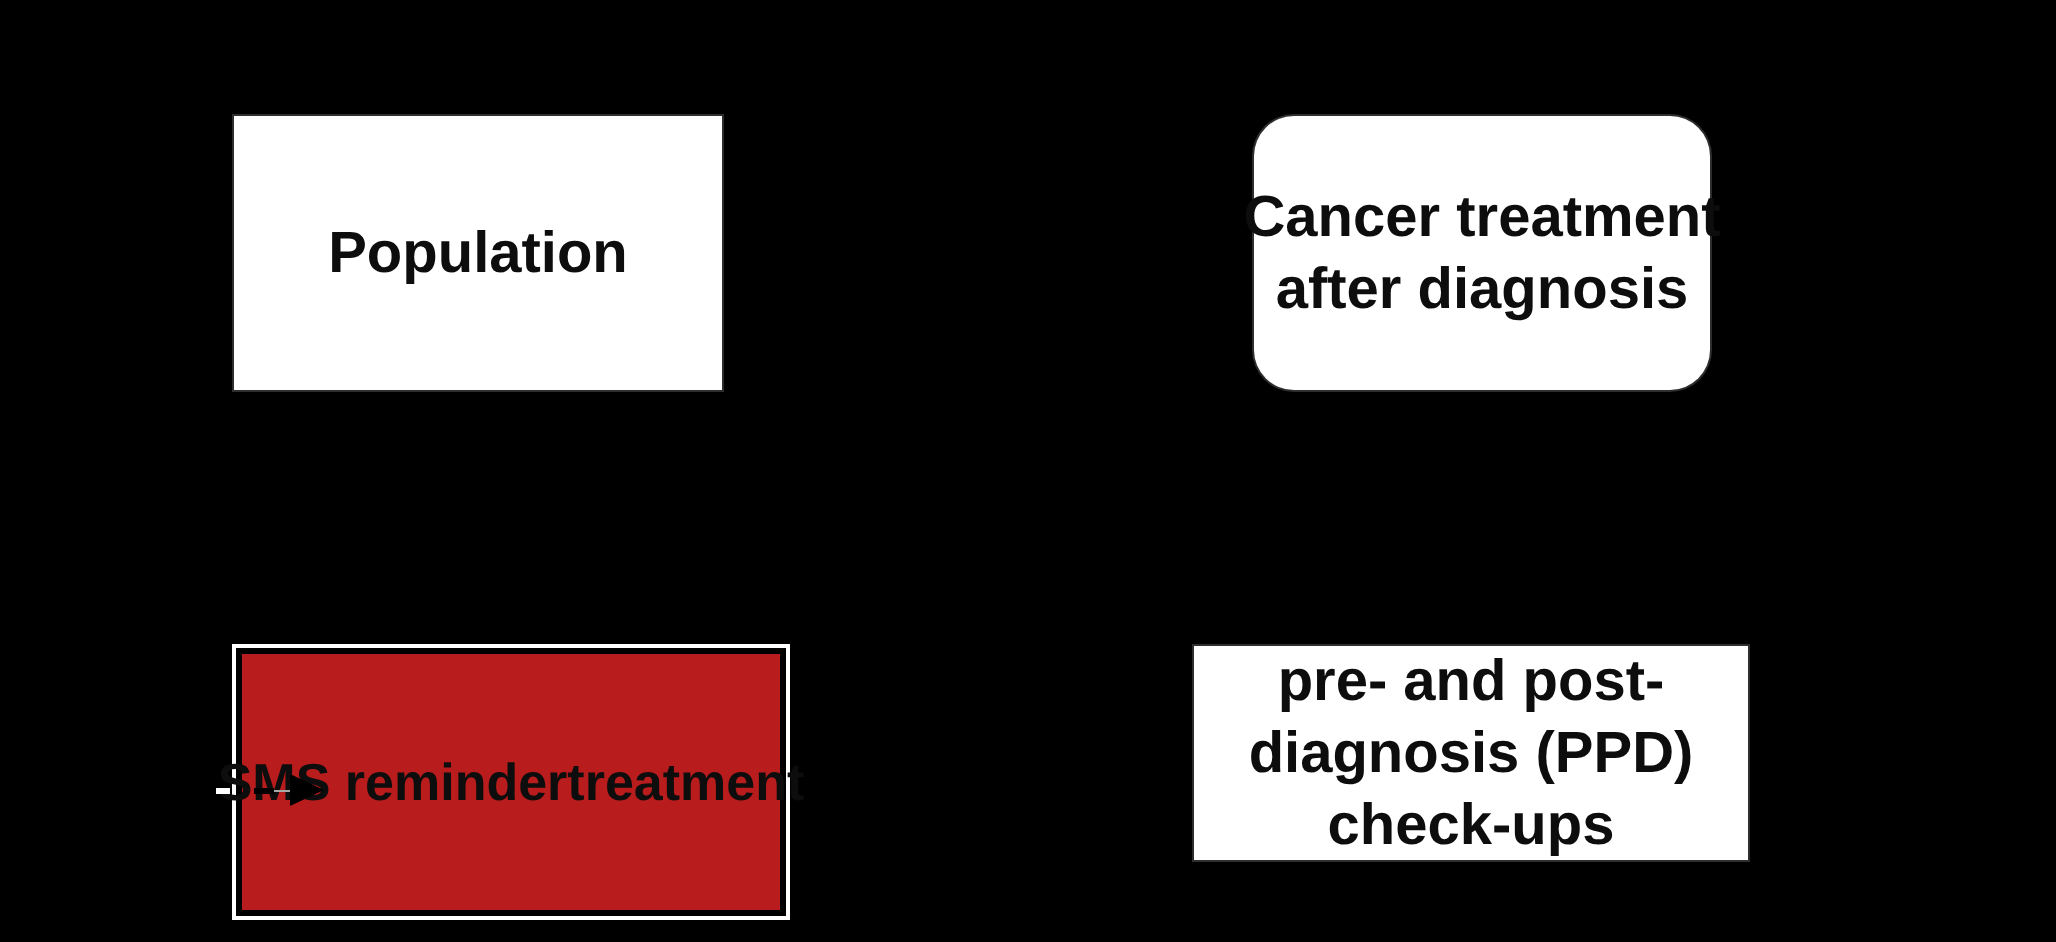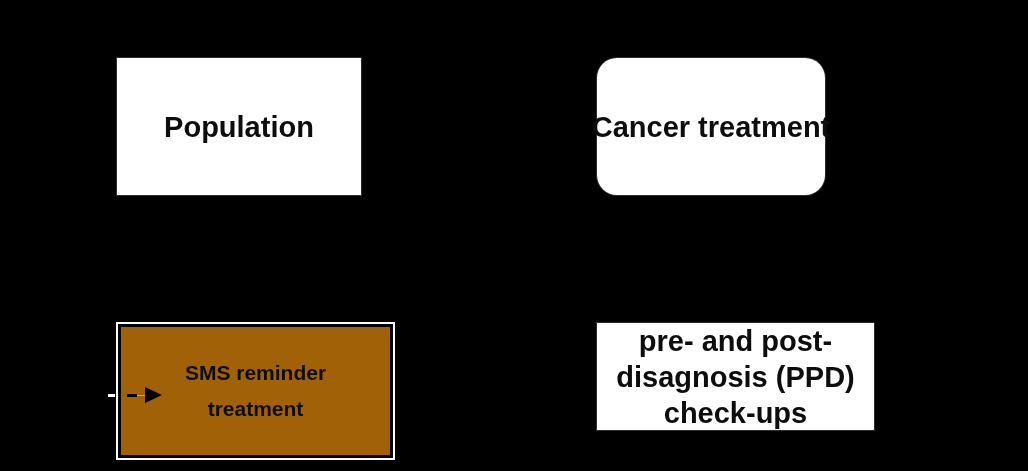--- a/index.html
+++ b/index.html
@@ -36,29 +36,29 @@
   .node-double-outer {
     position: absolute;
     border: 2px solid #ffffff;
     background: #000000;
     padding: 3px;
     box-sizing: border-box;
   }
   .node-double-inner {
     width: 100%;
     height: 100%;
-    background: #a16207;
+    background: #b91c1c;
     display: flex;
-    flex-direction: column;
+    flex-direction: row;
     align-items: center;
     justify-content: center;
     text-align: center;
     color: #0d0d0d;
     font-weight: 700;
-    font-size: 21px;
+    font-size: 26px;
     line-height: 36px;
   }
   .line { white-space: nowrap; }
 
   
   .arrow-dash-outside {
     position: absolute;
     left: 108px;
     top: 394px;
     width: 7px;
@@ -91,47 +91,48 @@
     width: 0;
     height: 0;
     border-top: 8px solid transparent;
     border-bottom: 8px solid transparent;
     border-left: 17px solid #000000;
     z-index: 3;
   }
 
   
   #node-population   { left: 117px; top: 58px;  width: 244px; height: 137px; }
-  #node-cancer       { left: 597px; top: 58px;  width: 228px; height: 137px; border-radius: 20px; }
+  #node-cancer       { left: 627px; top: 58px;  width: 228px; height: 137px; border-radius: 20px; }
   #node-sms-outer    { left: 116px; top: 322px; width: 279px; height: 138px; }
   #node-ppd          { left: 597px; top: 323px; width: 277px; height: 107px; }
 </style>
 </head>
 <body>
 
 <div id="canvas">
 
   <div class="node plain" id="node-population">
     <span class="line">Population</span>
   </div>
 
   <div class="node plain" id="node-cancer">
     <span class="line">Cancer treatment</span>
+    <span class="line">after diagnosis</span>
   </div>
 
   <div class="node-double-outer" id="node-sms-outer">
     <div class="node-double-inner">
       <span class="line">SMS reminder</span>
       <span class="line">treatment</span>
     </div>
   </div>
 
   <div class="node plain" id="node-ppd">
     <span class="line">pre- and post-</span>
-    <span class="line">disagnosis (PPD)</span>
+    <span class="line">diagnosis (PPD)</span>
     <span class="line">check-ups</span>
   </div>
 
   <div class="arrow-dash-outside"></div>
   <div class="arrow-dash-inside"></div>
   <div class="arrow-shaft-faint"></div>
   <div class="arrowhead"></div>
 
 </div>
 

